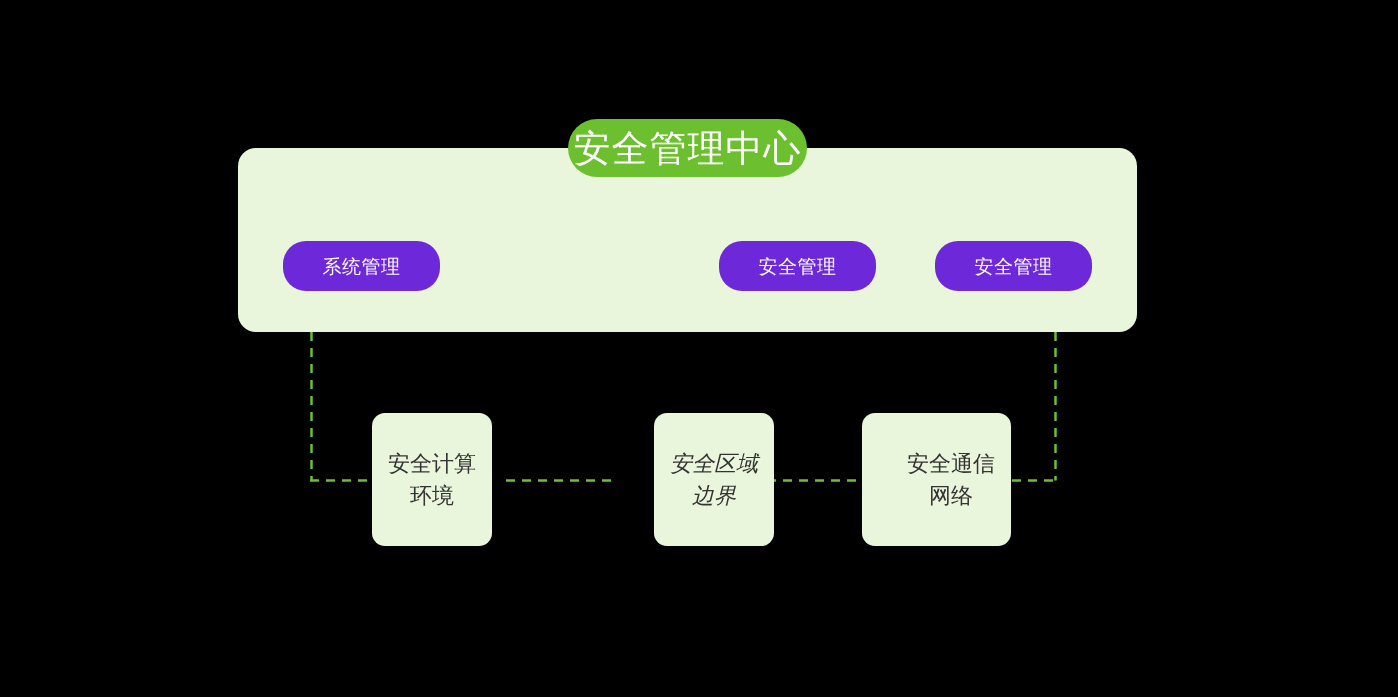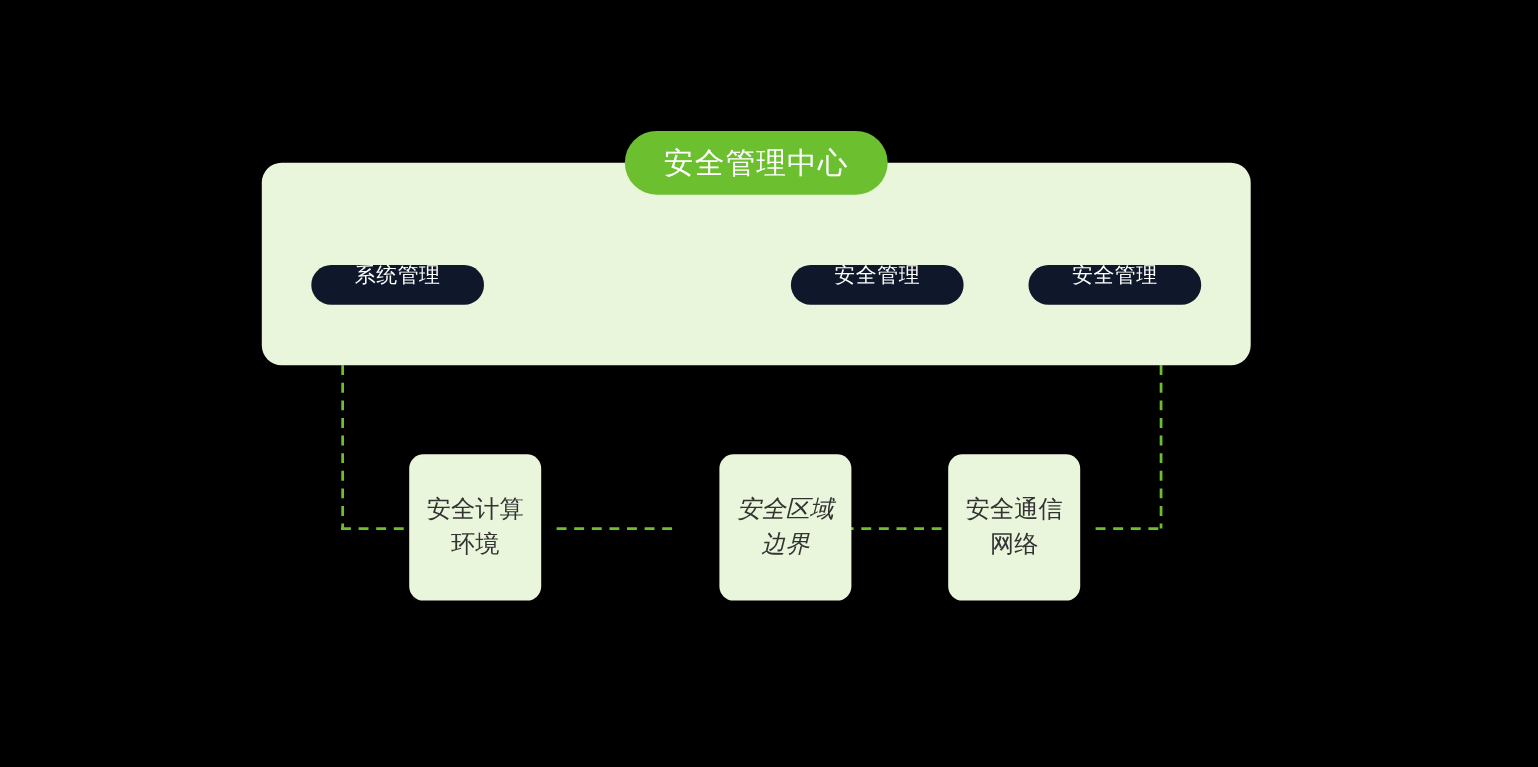--- a/index.html
+++ b/index.html
@@ -38,42 +38,42 @@
     width: 239px;
     height: 58px;
     background: #6cbf2e;
     border-radius: 29px;
     display: flex;
     align-items: center;
     justify-content: center;
   }
   .title-badge-label {
     color: #ffffff;
-    font-size: 27px;
+    font-size: 37px;
     line-height: 1;
     letter-spacing: 1px;
     white-space: nowrap;
   }
 
   
   .pill-row {
     position: absolute;
     left: 283px;
     top: 241px;
     width: 809px;
     height: 46px;
   }
   .pill {
     position: absolute;
     top: 0;
-    height: 36px;
-    background: #0f172a;
+    height: 50px;
+    background: #6d28d9;
     border-radius: 23px;
     display: flex;
-    align-items: flex-start;
+    align-items: center;
     justify-content: center;
   }
   .pill-label {
     color: #ffffff;
     font-size: 19px;
     line-height: 1;
     letter-spacing: 0.5px;
     white-space: nowrap;
   }
   .pill.p0 { left: 0px;   width: 157px; }
@@ -99,21 +99,21 @@
     height: 133px;
     background: #eaf6dc;
     border-radius: 13px;
     display: flex;
     align-items: center;
     justify-content: center;
     text-align: center;
   }
   .layer-box.b0 { left: 372px; }
   .layer-box.b1 { left: 654px; font-style: italic; }
-  .layer-box.b2 { left: 862px; }
+  .layer-box.b2 { left: 862px; padding-left: 29px; }
   .layer-box-label {
     color: #333333;
     font-size: 22px;
     line-height: 1.45;
     width: 96px;
     word-break: break-all;
   }
 </style>
 </head>
 <body>

